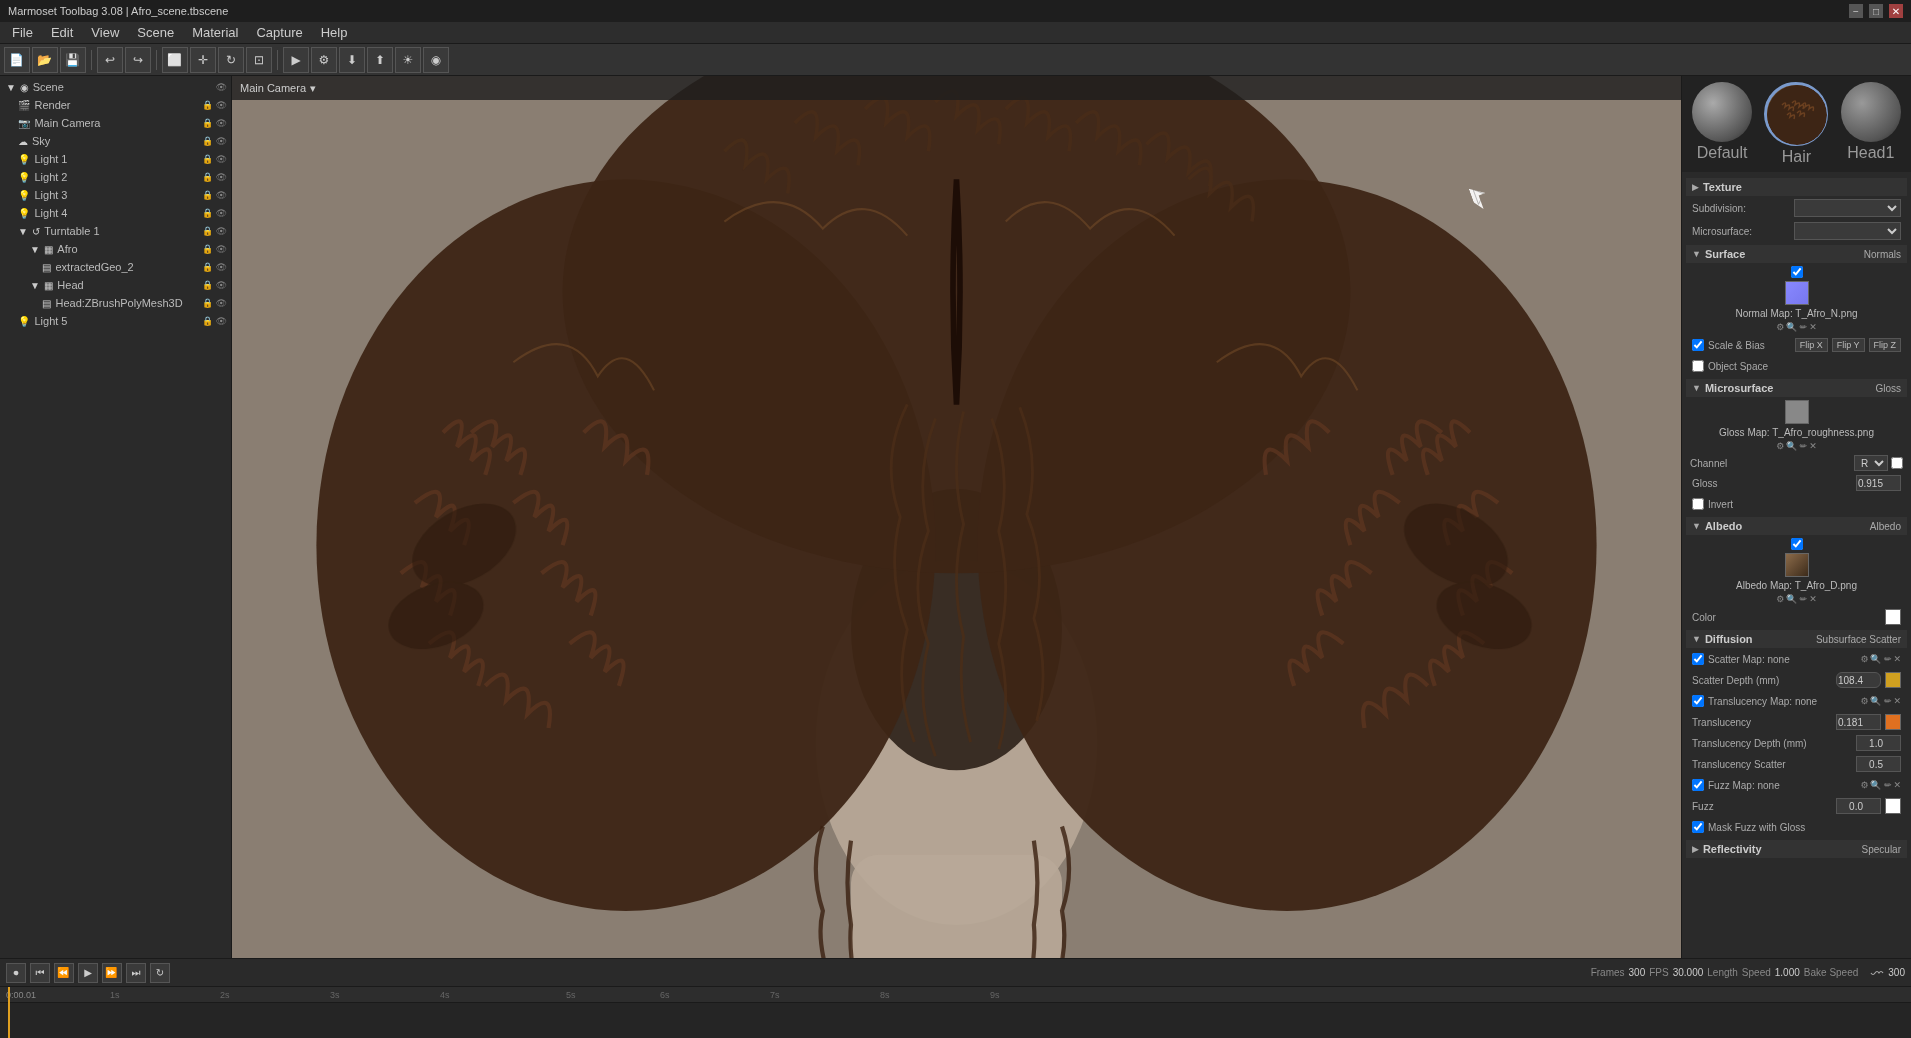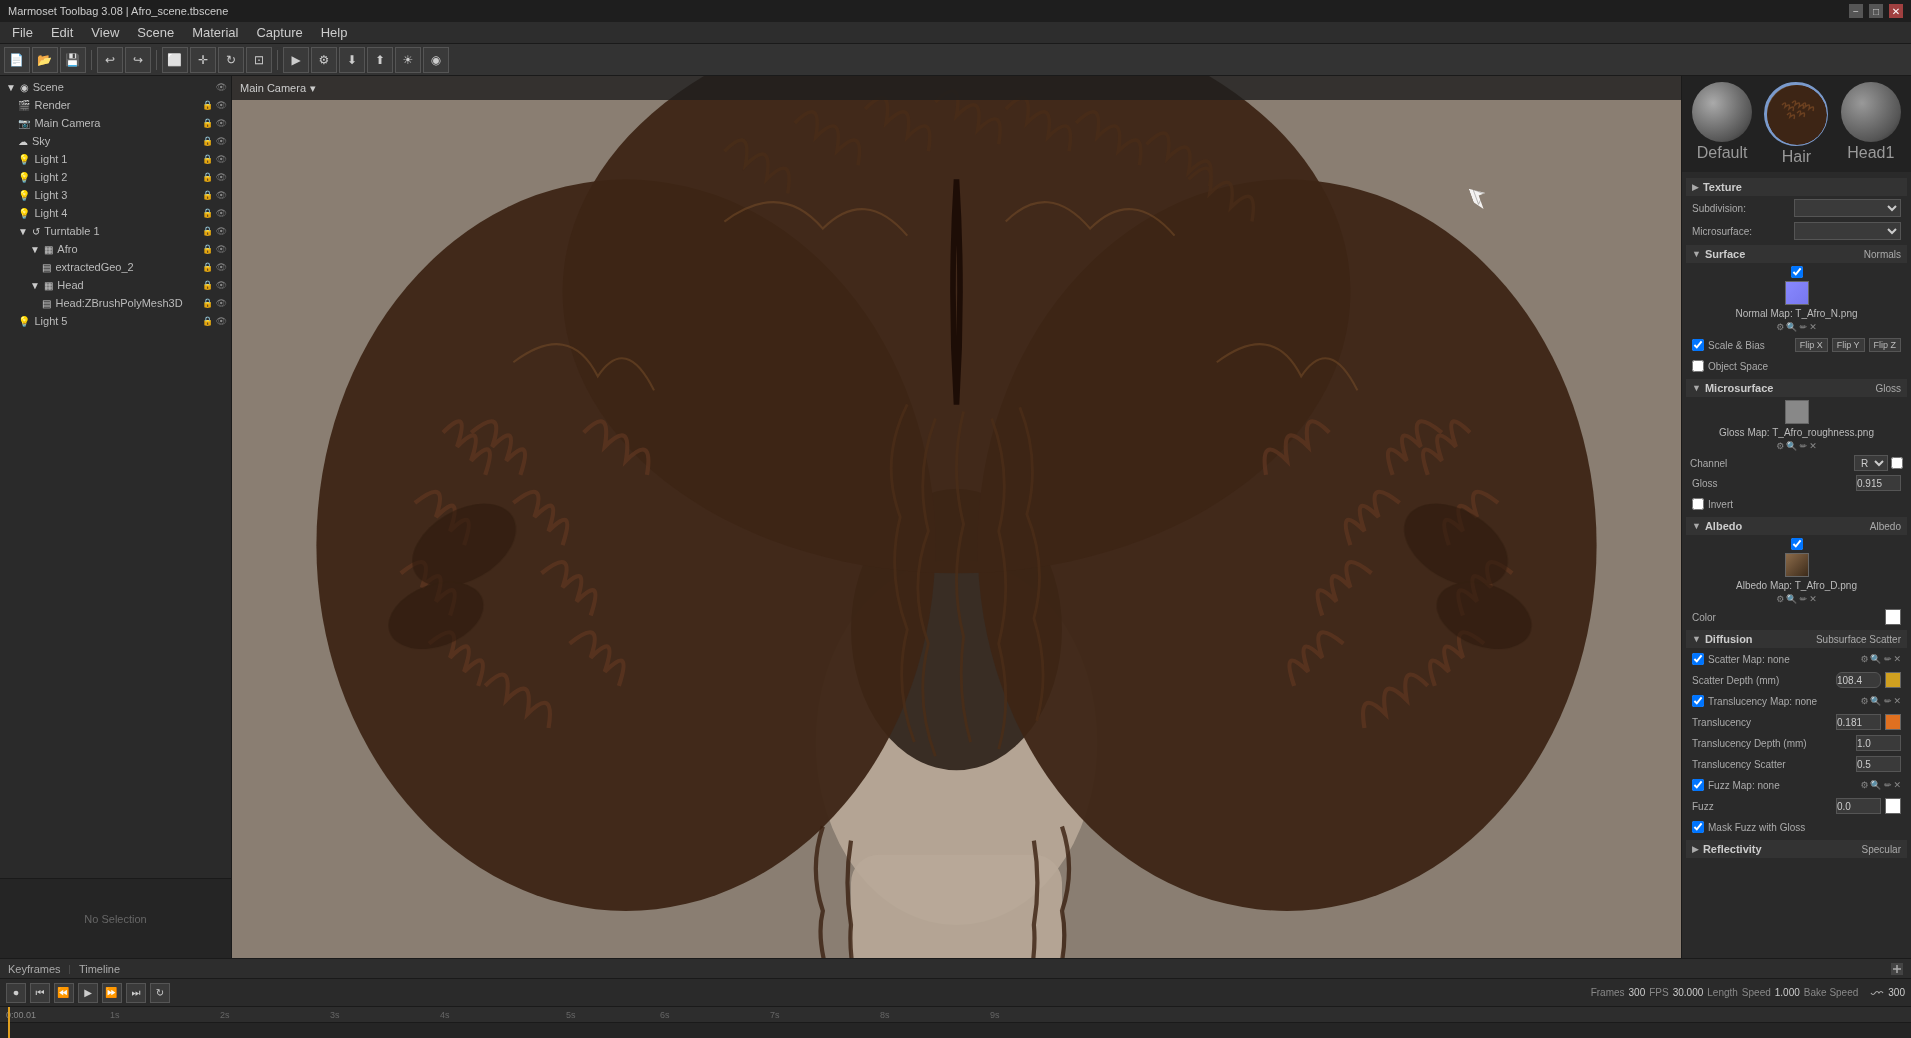--- a/index.html
+++ b/index.html
@@ -263,20 +263,21 @@
     .texture-icons { display: flex; gap: 2px; }
     .tex-icon { font-size: 9px; color: #888; cursor: pointer; }
 
     .prop-number {
       background: #3a3a3a;
       border: 1px solid #555;
       color: #ccc;
       font-size: 10px;
       width: 45px;
       height: 16px;
+      text-align: right;
       padding-right: 2px;
     }
     .prop-color-swatch {
       width: 16px; height: 16px;
       border: 1px solid #666;
       flex-shrink: 0;
     }
     .prop-checkbox { width: 12px; height: 12px; }
 
     .btn-flip {
@@ -545,23 +546,20 @@
         <span class="tree-icon">💡</span>
         <span class="tree-label">Light 5</span>
         <div class="tree-actions">
           <span class="tree-action">🔒</span>
           <span class="tree-action">👁</span>
         </div>
       </div>
 
     </div>
 
-    <div id="scene-info">
-      <span>No Selection</span>
-    </div>
   </div>
 
   <div id="viewport">
     <div id="viewport-header">
       <div id="viewport-camera">
         <span>Main Camera</span>
         <span>▾</span>
       </div>
     </div>
 
@@ -872,31 +870,20 @@
         <span class="prop-section-title">Reflectivity</span>
         <span class="prop-section-value">Specular</span>
       </div>
 
     </div>
   </div>
 
 </div>
 
 <div id="timeline-area">
-  <div id="timeline-header">
-    <span class="tl-label">Keyframes</span>
-    <span style="font-size:9px; color:#555;">|</span>
-    <span class="tl-label">Timeline</span>
-    <div style="margin-left:auto; display:flex; gap:4px; align-items:center;">
-      <svg width="12" height="12" viewBox="0 0 12 12">
-        <rect width="12" height="12" fill="#444"></rect>
-        <path d="M2,6 L10,6 M6,2 L6,10" stroke="#aaa" stroke-width="1.5"></path>
-      </svg>
-    </div>
-  </div>
 
   <div id="timeline-controls">
 
     <button class="tl-btn">⏺</button>
     <button class="tl-btn">⏮</button>
     <button class="tl-btn">⏪</button>
     <button class="tl-btn">▶</button>
     <button class="tl-btn">⏩</button>
     <button class="tl-btn">⏭</button>
     <button class="tl-btn">↻</button>

